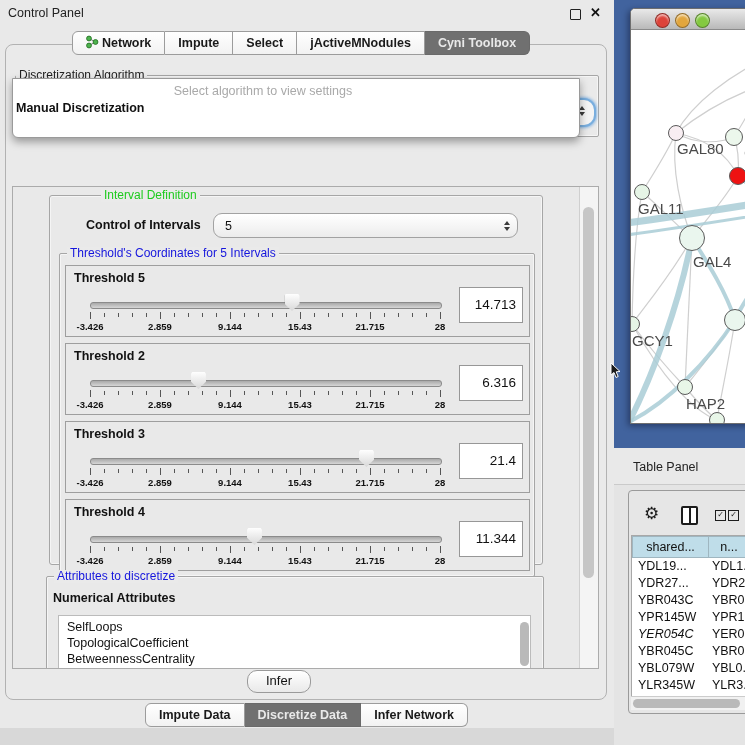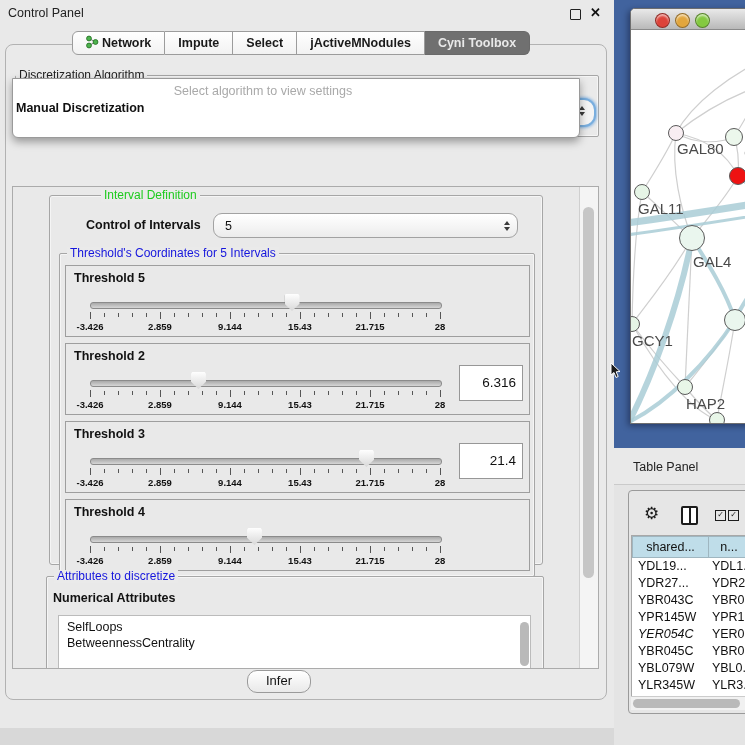--- a/index.html
+++ b/index.html
@@ -195,20 +195,21 @@
           <span class="tick" style="left: 346px; top: 47px; height: 4px;"></span>
           <span class="tick" style="left: 360px; top: 47px; height: 4px;"></span>
           <span class="tick" style="left: 374px; top: 46px; height: 7px;"></span>
           <span class="tick-lab" style="left: 24px;">-3.426</span>
           <span class="tick-lab" style="left: 94px;">2.859</span>
           <span class="tick-lab" style="left: 164px;">9.144</span>
           <span class="tick-lab" style="left: 234px;">15.43</span>
           <span class="tick-lab" style="left: 304px;">21.715</span>
           <span class="tick-lab" style="left: 374px;">28</span>
           <div class="sl-handle" style="left: 218.519px;"></div>
+          <div class="val-box">14.713</div>
         </div>
         <div class="th-panel" style="top: 156px;">
           <div class="th-label">Threshold 2</div>
           <div class="sl-track"></div>
           <span class="tick" style="left: 24px; top: 46px; height: 7px;"></span>
           <span class="tick" style="left: 38px; top: 47px; height: 4px;"></span>
           <span class="tick" style="left: 52px; top: 47px; height: 4px;"></span>
           <span class="tick" style="left: 66px; top: 47px; height: 4px;"></span>
           <span class="tick" style="left: 80px; top: 47px; height: 4px;"></span>
           <span class="tick" style="left: 94px; top: 46px; height: 7px;"></span>
@@ -308,41 +309,54 @@
           <span class="tick" style="left: 346px; top: 47px; height: 4px;"></span>
           <span class="tick" style="left: 360px; top: 47px; height: 4px;"></span>
           <span class="tick" style="left: 374px; top: 46px; height: 7px;"></span>
           <span class="tick-lab" style="left: 24px;">-3.426</span>
           <span class="tick-lab" style="left: 94px;">2.859</span>
           <span class="tick-lab" style="left: 164px;">9.144</span>
           <span class="tick-lab" style="left: 234px;">15.43</span>
           <span class="tick-lab" style="left: 304px;">21.715</span>
           <span class="tick-lab" style="left: 374px;">28</span>
           <div class="sl-handle" style="left: 180.998px;"></div>
+          <div class="val-box">11.344</div>
         </div>
       </div>
 
     <div class="groupbox" style="left:33px;top:389px;width:496px;height:120px;"></div>
     <span class="grouplab lab-blue" style="left:41px;top:383px;">Attributes to discretize</span>
     <span class="abs" style="left:40px;top:404px;font-weight:bold;font-size:12.5px;">Numerical Attributes</span>
     <div id="attr-list">
       <div style="height:3px;"></div>
       <div id="attr-items">
           <div class="attr-item">SelfLoops</div>
+          <div class="attr-item">TopologicalCoefficient</div>
           <div class="attr-item">BetweennessCentrality</div>
         </div>
       <div id="attr-scroll"></div>
     </div>
 
     <div id="vscroll">
         <div class="thumb"></div>
       </div>
   </div>
 
   <div id="apply-btn">Infer</div>
+  <div id="bottom-tabs">
+      <div class="tab">
+        <span>Impute Data</span>
+      </div>
+      <div class="tab selected">
+        <span>Discretize Data</span>
+      </div>
+      <div class="tab">
+        <span>Infer Network</span>
+      </div>
+    </div>
   <div id="bottom-strip"></div>
 </div>
 
 <div id="right">
   <div id="desktop-blue" style="background: rgb(65, 99, 158);"></div>
 
   <div id="netwin">
     <div id="nettitle">
       <span class="tlight" id="tl-red" style="left: 24px; background: rgb(221, 67, 57);"></span>
       <span class="tlight" id="tl-yellow" style="left: 44px; background: rgb(226, 166, 61);"></span>

